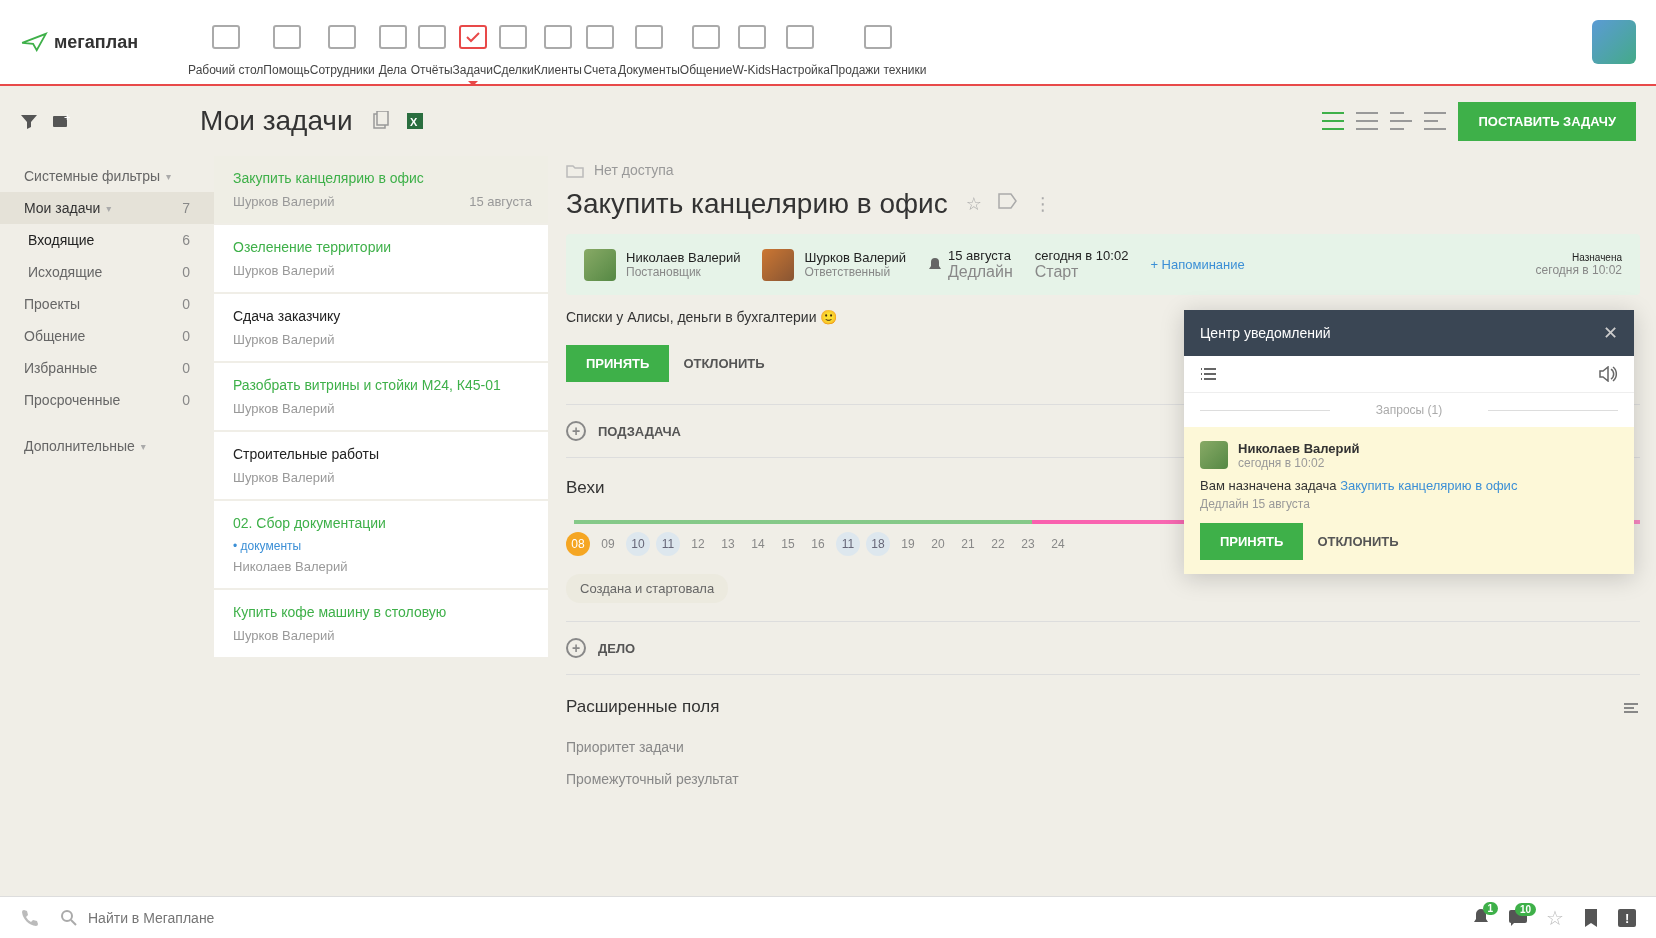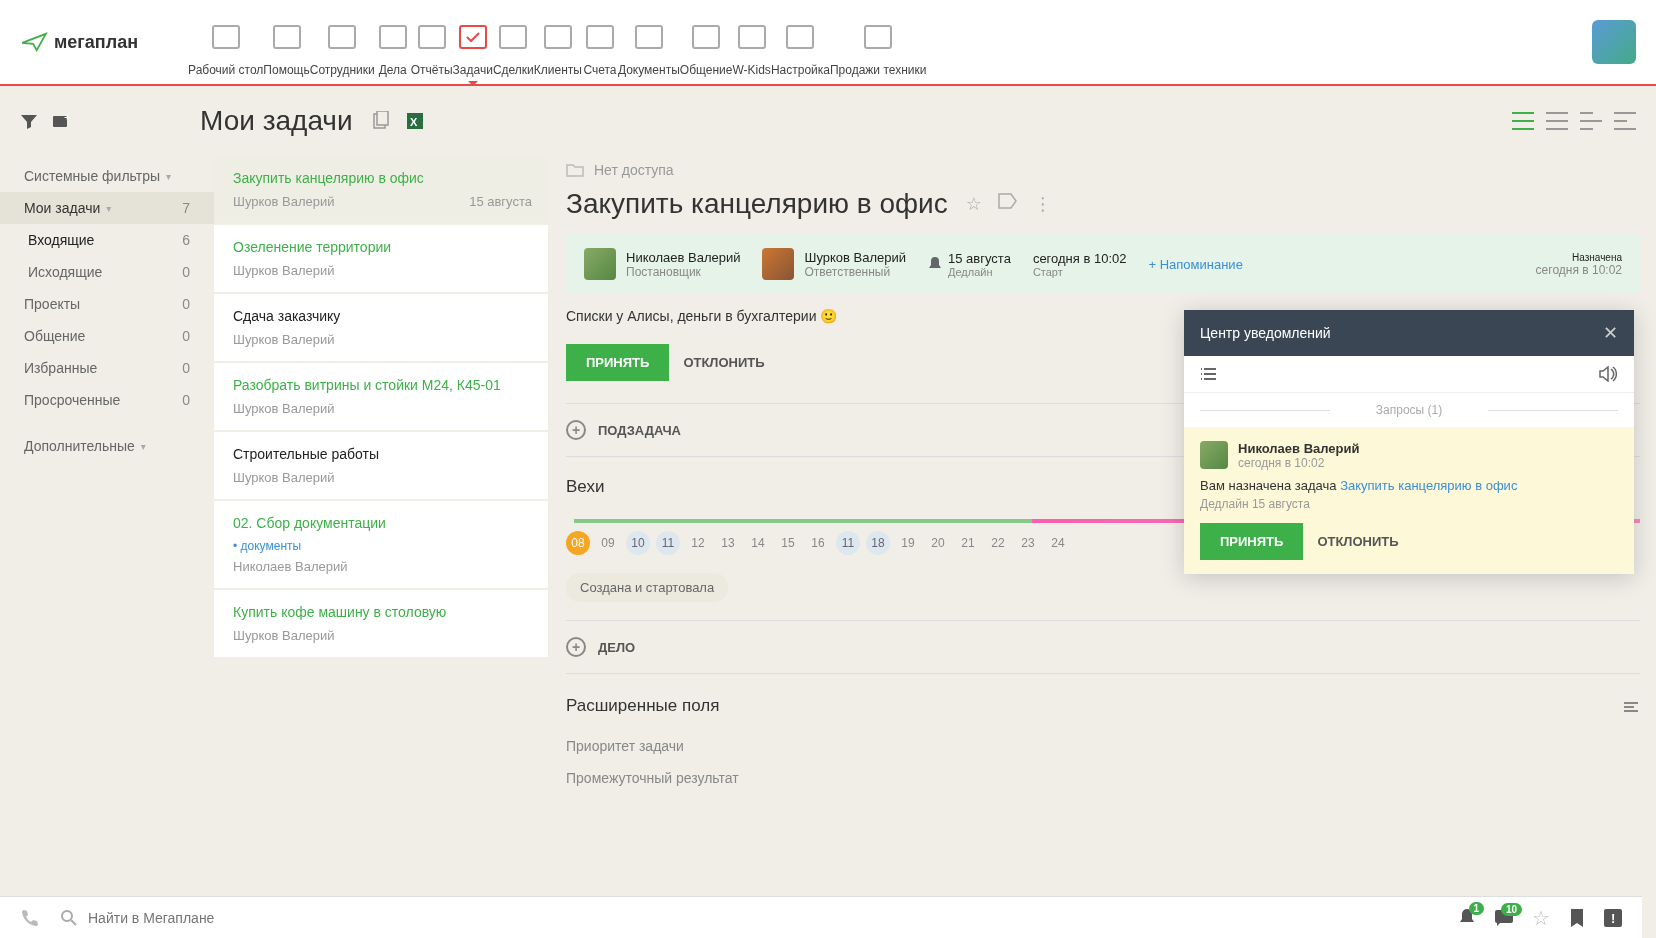--- a/index.html
+++ b/index.html
@@ -34,33 +34,33 @@
 .sfrow.bold{color:#222}
 .tasklist{width:340px;padding-right:6px}
 .tcard{background:#fff;padding:14px 16px;margin-bottom:2px;cursor:pointer;border-left:3px solid transparent}
 .tcard.sel{background:#efeee5}
 .tcard .tt{color:#3eb049;font-size:14px;margin-bottom:8px}
 .tcard.sel .tt{color:#3eb049}
 .tcard .meta{display:flex;justify-content:space-between;color:#999;font-size:13px}
 .tcard .tag{color:#3b8fd6;font-size:12px;margin-bottom:6px}
 .tcard .tag::before{content:'• '}
 .detail{flex:1;padding:6px 16px 0 12px;overflow:hidden}
-.bcrumb{color:#999;font-size:14px;display:flex;gap:10px;margin-bottom:10px}
+.bcrumb{color:#999;font-size:14px;display:flex;align-items:center;gap:10px;margin-bottom:10px}
 .dtitle{font-size:28px;color:#333;display:flex;align-items:center;gap:18px;margin-bottom:14px}
 .dicons{display:flex;gap:16px;color:#aaa;font-size:18px}
 .infobar{background:#e6f3e8;border-radius:4px;padding:14px 18px;display:flex;align-items:center;gap:22px;margin-bottom:14px}
 .person{display:flex;align-items:center;gap:10px}
 .pava{width:32px;height:32px;border-radius:4px;background:#bbb}
 .pava.g1{background:linear-gradient(135deg,#8a6,#584)}
 .pava.g2{background:linear-gradient(135deg,#c73,#853)}
 .pinfo .nm{font-size:13px;color:#222}
 .pinfo .rl{font-size:12px;color:#888}
 .ibit{font-size:13px}
 .ibit .v{color:#222}
-.ibit .l{color:#888;font-size:11px}
+.ibit .l{color:#888;font-size:16px}
 .remind{color:#3b8fd6;font-size:13px;cursor:pointer}
 .status{margin-left:auto;text-align:right}
 .status .v{color:#222;font-size:10px}
 .status .l{color:#888;font-size:12px}
 .desc{font-size:14px;color:#333;margin:4px 0 20px}
 .btns{display:flex;gap:14px;margin-bottom:22px}
 .btn-g{background:#3eb049;color:#fff;border:none;padding:11px 20px;font-weight:bold;font-size:13px;cursor:pointer}
 .btn-t{background:none;border:none;color:#555;font-weight:bold;font-size:13px;cursor:pointer}
 .secrow{border-top:1px solid #ddd;padding:16px 0;display:flex;align-items:center;gap:12px;color:#555;font-size:13px;font-weight:bold;cursor:pointer}
 .secrow .plus{width:20px;height:20px;border:2px solid #888;border-radius:50%;display:flex;align-items:center;justify-content:center;color:#888;font-size:14px;font-weight:bold}
@@ -81,21 +81,21 @@
 .ndiv{text-align:center;color:#aaa;font-size:12px;padding:10px;position:relative}
 .ndiv::before,.ndiv::after{content:'';position:absolute;top:50%;width:130px;height:1px;background:#ddd}
 .ndiv::before{left:16px}.ndiv::after{right:16px}
 .ncard{background:#fdf8d8;padding:14px 16px}
 .ncard .hd{display:flex;gap:10px;margin-bottom:8px}
 .ncard .nm{font-weight:bold;font-size:13px;color:#333}
 .ncard .tm{color:#999;font-size:12px}
 .ncard .msg{font-size:13px;color:#333;margin-bottom:4px}
 .ncard .msg a{color:#3b8fd6;text-decoration:none}
 .ncard .dl{color:#999;font-size:12px;margin-bottom:12px}
-.footer{position:absolute;bottom:0;left:0;right:14px;height:42px;background:#fff;border-top:1px solid #ddd;display:flex;align-items:center;padding:0 20px;gap:20px}
+.footer{position:absolute;bottom:0;left:0;right:0;height:42px;background:#fff;border-top:1px solid #ddd;display:flex;align-items:center;padding:0 20px;gap:20px}
 .footer .srch{flex:1;display:flex;align-items:center;gap:10px;color:#aaa;max-width:980px}
 .footer .srch input{border:none;outline:none;font-size:14px;flex:1;color:#666}
 .ficons{display:flex;gap:18px;align-items:center;margin-left:auto;color:#888}
 .fbadge{position:relative}
 .fbadge .b{position:absolute;top:-6px;right:-8px;background:#3eb049;color:#fff;font-size:10px;padding:1px 5px;border-radius:7px;font-weight:bold}
 svg{display:block}
 .bell{display:flex;align-items:center;gap:6px}
 </style>
 </head>
 <body>
@@ -260,20 +260,21 @@
     <div class="vbtn">
         <span style="width:60%"></span>
         <span></span>
         <span style="width:60%"></span>
       </div>
     <div class="vbtn">
         <span></span>
         <span style="width:60%"></span>
         <span></span>
       </div>
+    <button class="primarybtn">ПОСТАВИТЬ ЗАДАЧУ</button>
   </div>
 </div>
 
 <div class="layout">
 
   <div class="sidebar">
     <div class="sfrow">
       <span>Системные фильтры</span>
         <span class="arr">▾</span>
     </div>

